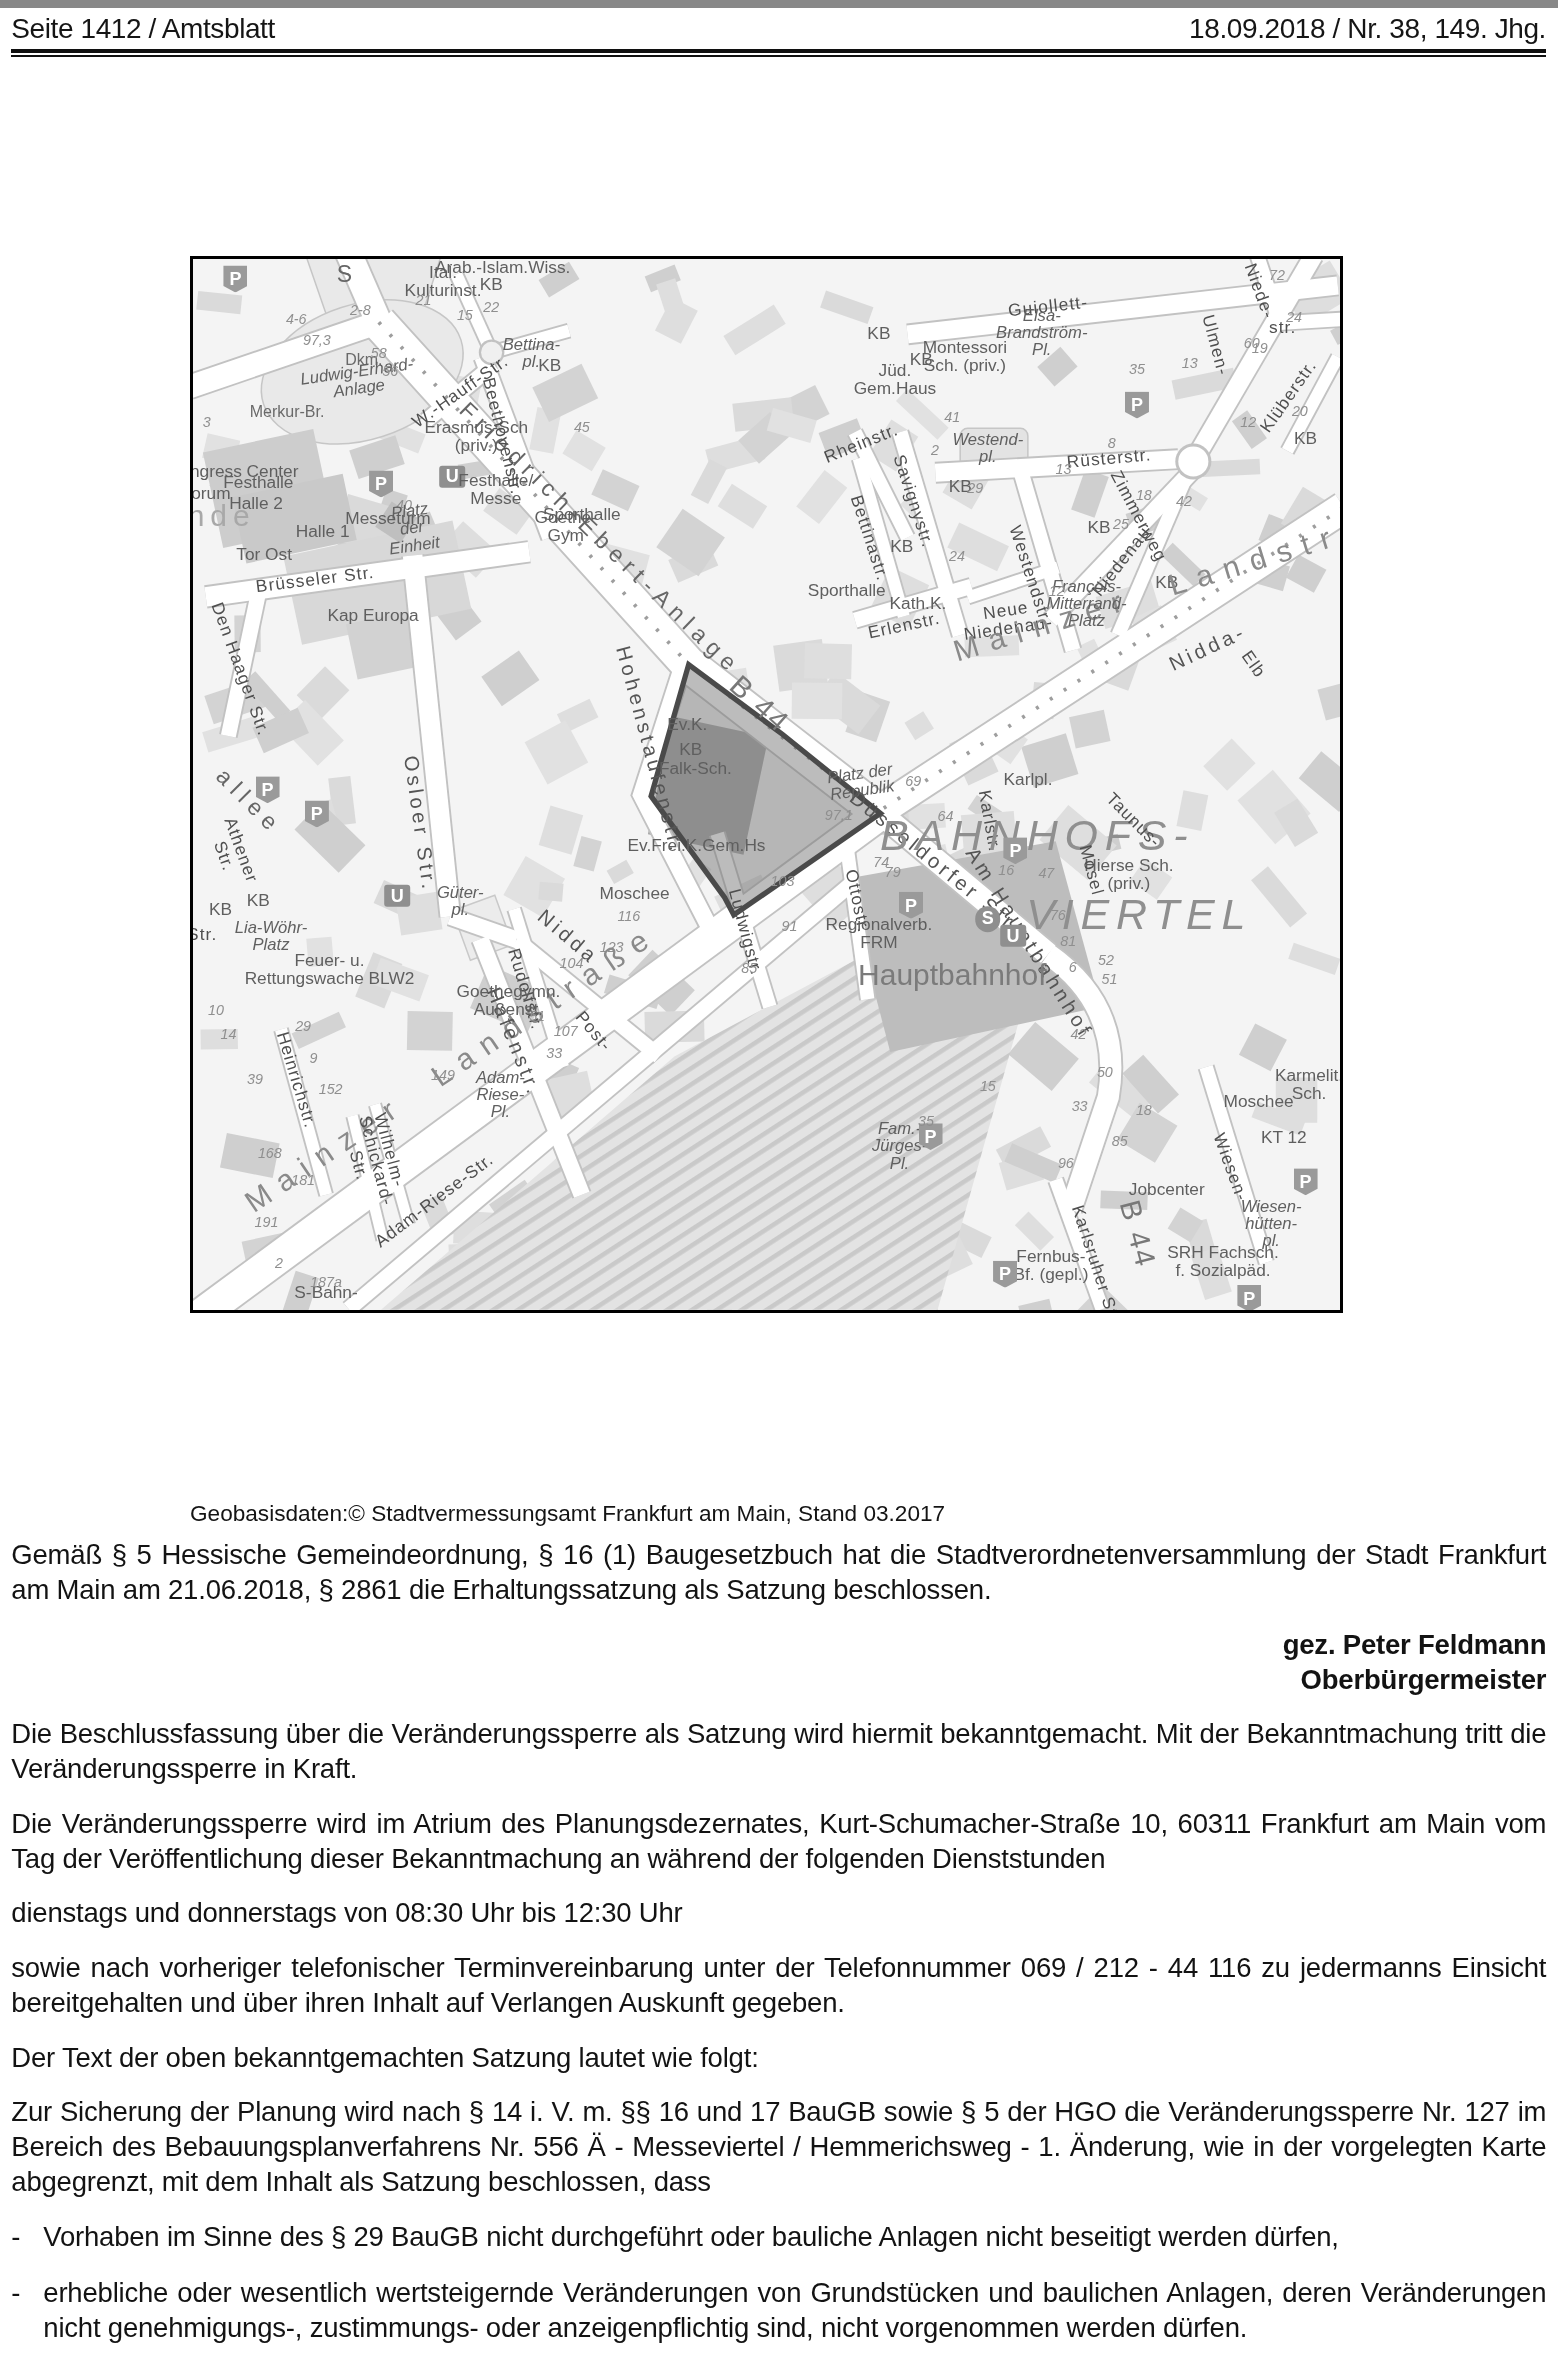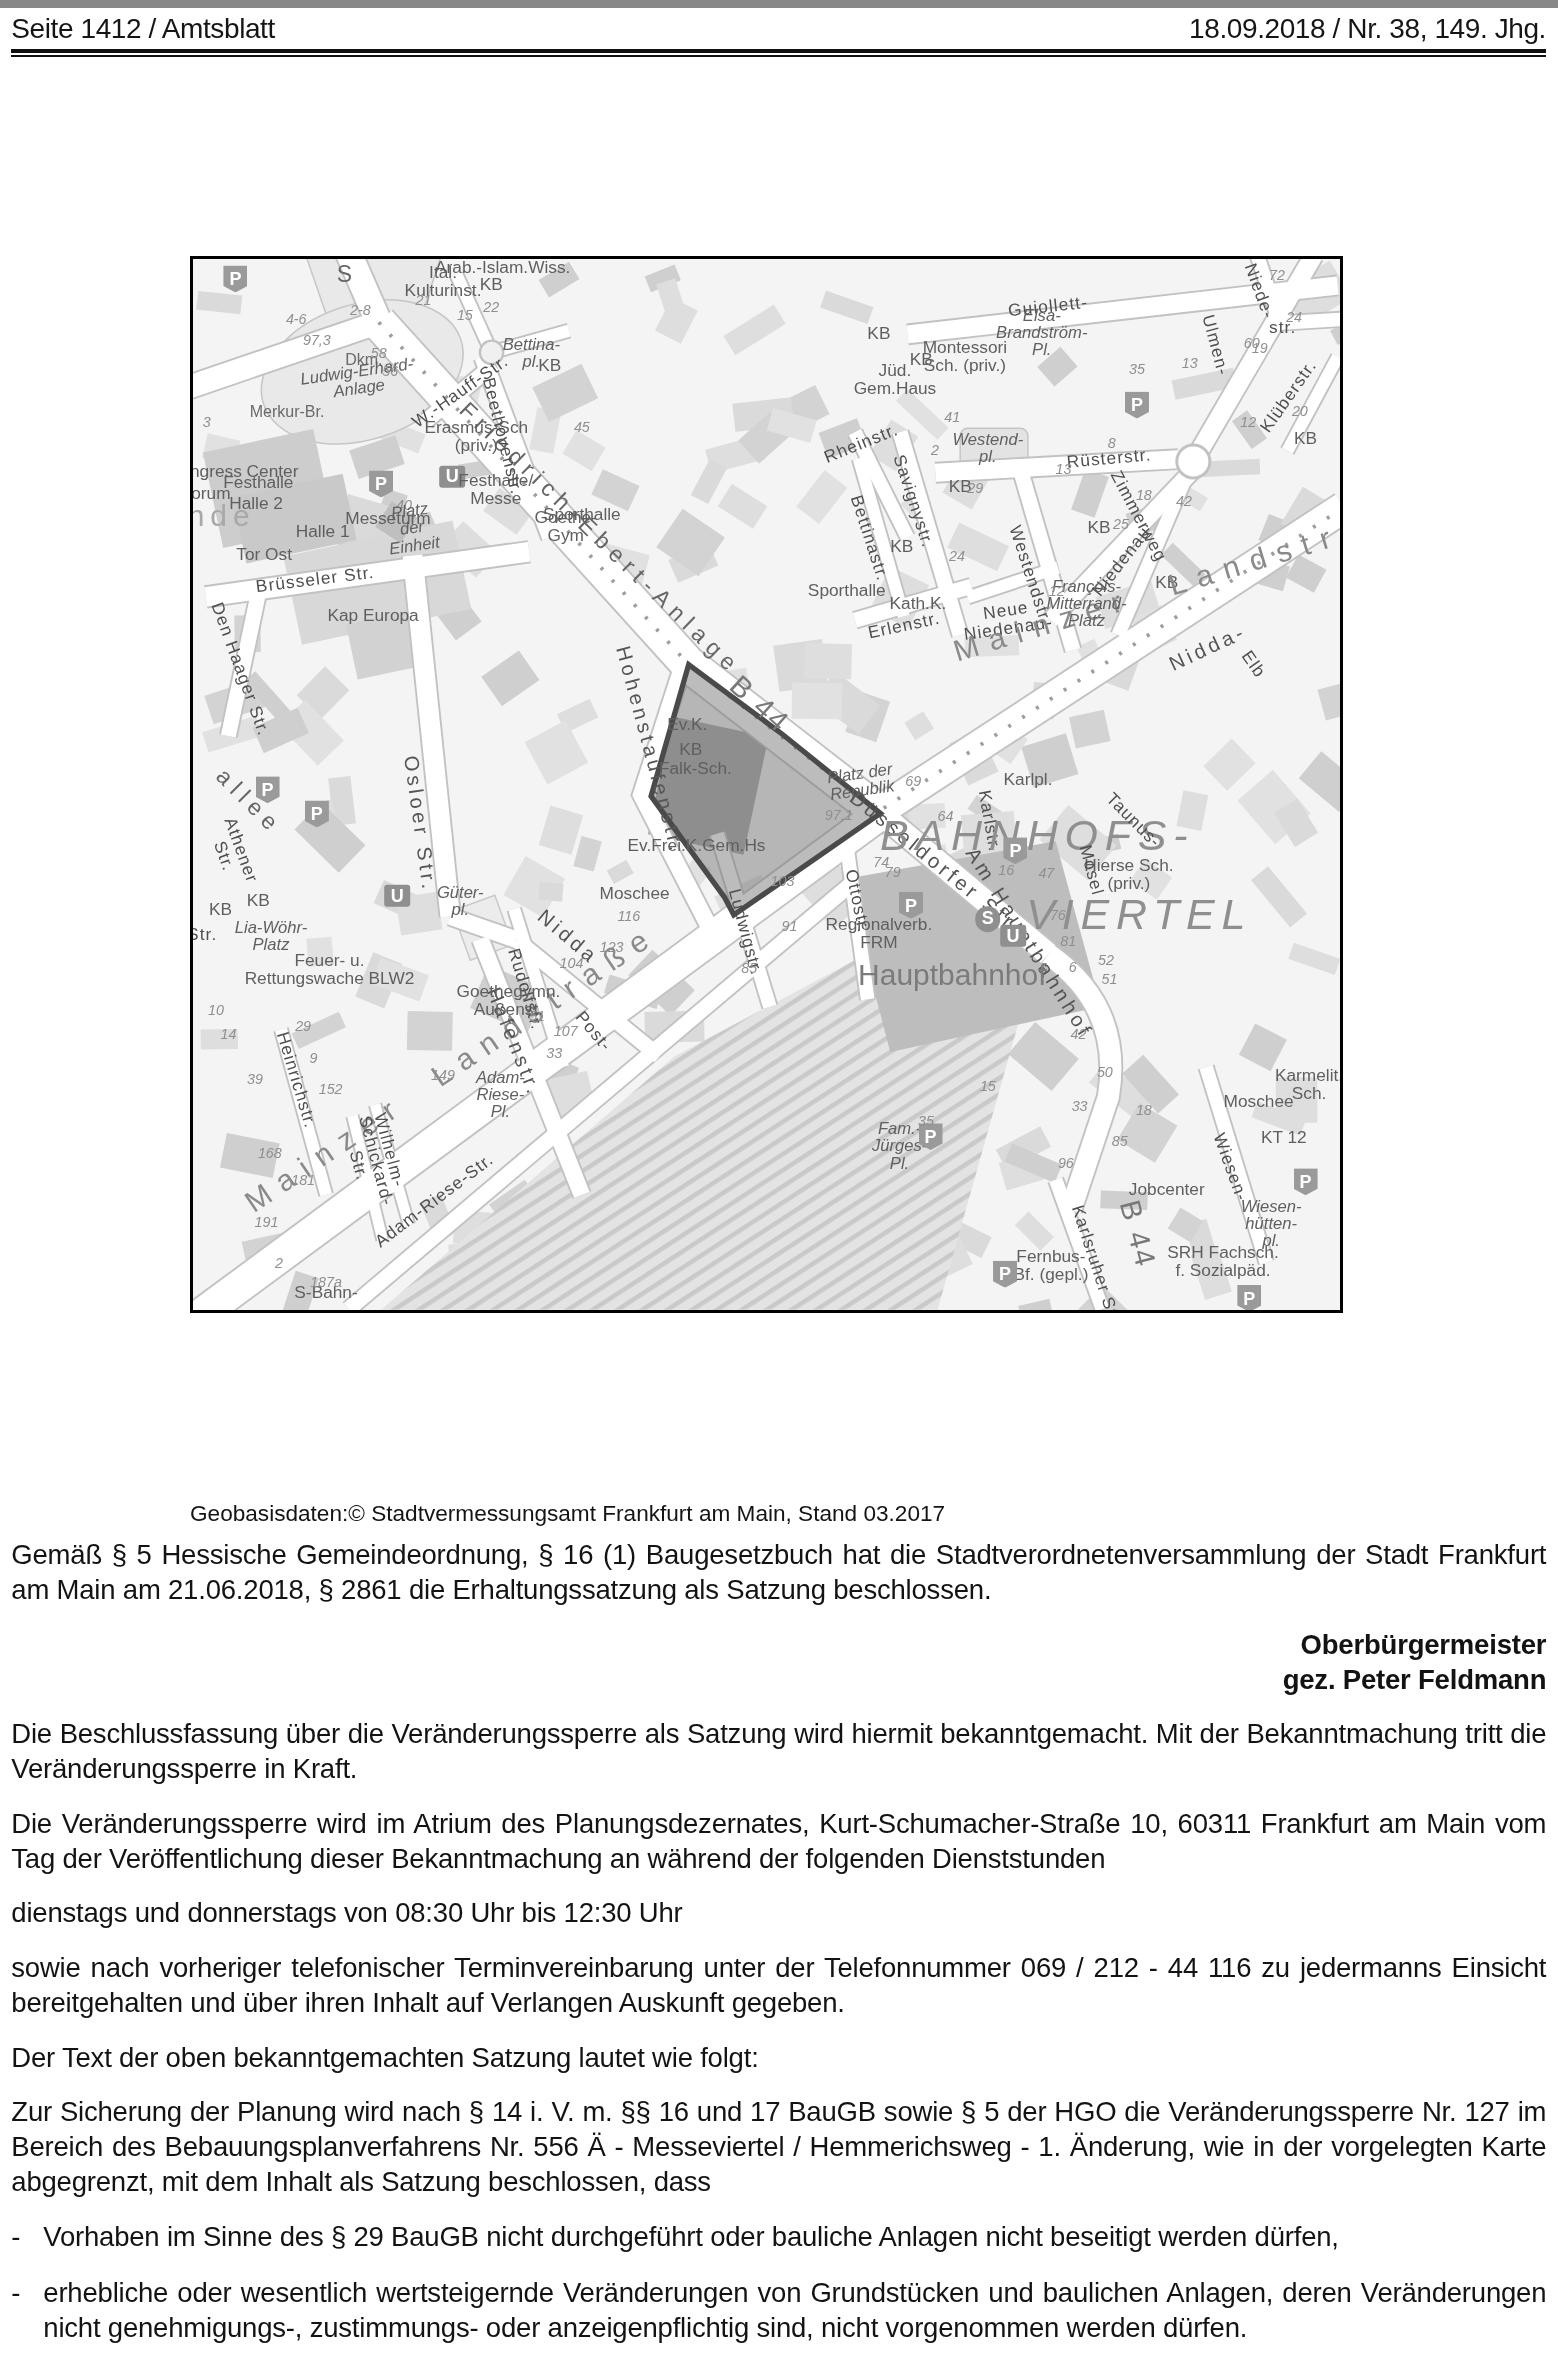--- a/index.html
+++ b/index.html
@@ -592,22 +592,22 @@
           <span class="ml num" style="left: 77.3%; top: 80.6%; transform: translate(-50%, -50%) rotate(0deg);">33</span>
         </div>
     </div>
   </div>
 
   <div class="caption">Geobasisdaten:© Stadtvermessungsamt Frankfurt am Main, Stand 03.2017</div>
 
   <div class="bodytext">
     <p>Gemäß § 5 Hessische Gemeindeordnung, § 16 (1) Baugesetzbuch hat die Stadtverordnetenversammlung der Stadt Frankfurt am Main am 21.06.2018, § 2861 die Erhaltungssatzung als Satzung beschlossen.</p>
     <div class="sig">
+      <div>gez. Peter Feldmann</div>
       <div>Oberbürgermeister</div>
-      <div>gez. Peter Feldmann</div>
     </div>
     <p>Die Beschlussfassung über die Veränderungssperre als Satzung wird hiermit bekanntgemacht. Mit der Bekanntmachung tritt die Veränderungssperre in Kraft.</p>
     <p>Die Veränderungssperre wird im Atrium des Planungsdezernates, Kurt-Schumacher-Straße 10, 60311 Frankfurt am Main vom Tag der Veröffentlichung dieser Bekanntmachung an während der folgenden Dienststunden</p>
     <p>dienstags und donnerstags von 08:30 Uhr bis 12:30 Uhr</p>
     <p>sowie nach vorheriger telefonischer Terminvereinbarung unter der Telefonnummer 069 / 212 - 44 116 zu jedermanns Einsicht bereitgehalten und über ihren Inhalt auf Verlangen Auskunft gegeben.</p>
     <p>Der Text der oben bekanntgemachten Satzung lautet wie folgt:</p>
     <p>Zur Sicherung der Planung wird nach § 14 i. V. m. §§ 16 und 17 BauGB sowie § 5 der HGO die Veränderungssperre Nr. 127 im Bereich des Bebauungsplanverfahrens Nr. 556 Ä - Messeviertel / Hemmerichsweg - 1. Änderung, wie in der vorgelegten Karte abgegrenzt, mit dem Inhalt als Satzung beschlossen, dass</p>
     <div class="bullet">
       <span class="dash">-</span>
       <span class="btxt">Vorhaben im Sinne des § 29 BauGB nicht durchgeführt oder bauliche Anlagen nicht beseitigt werden dürfen,</span>

